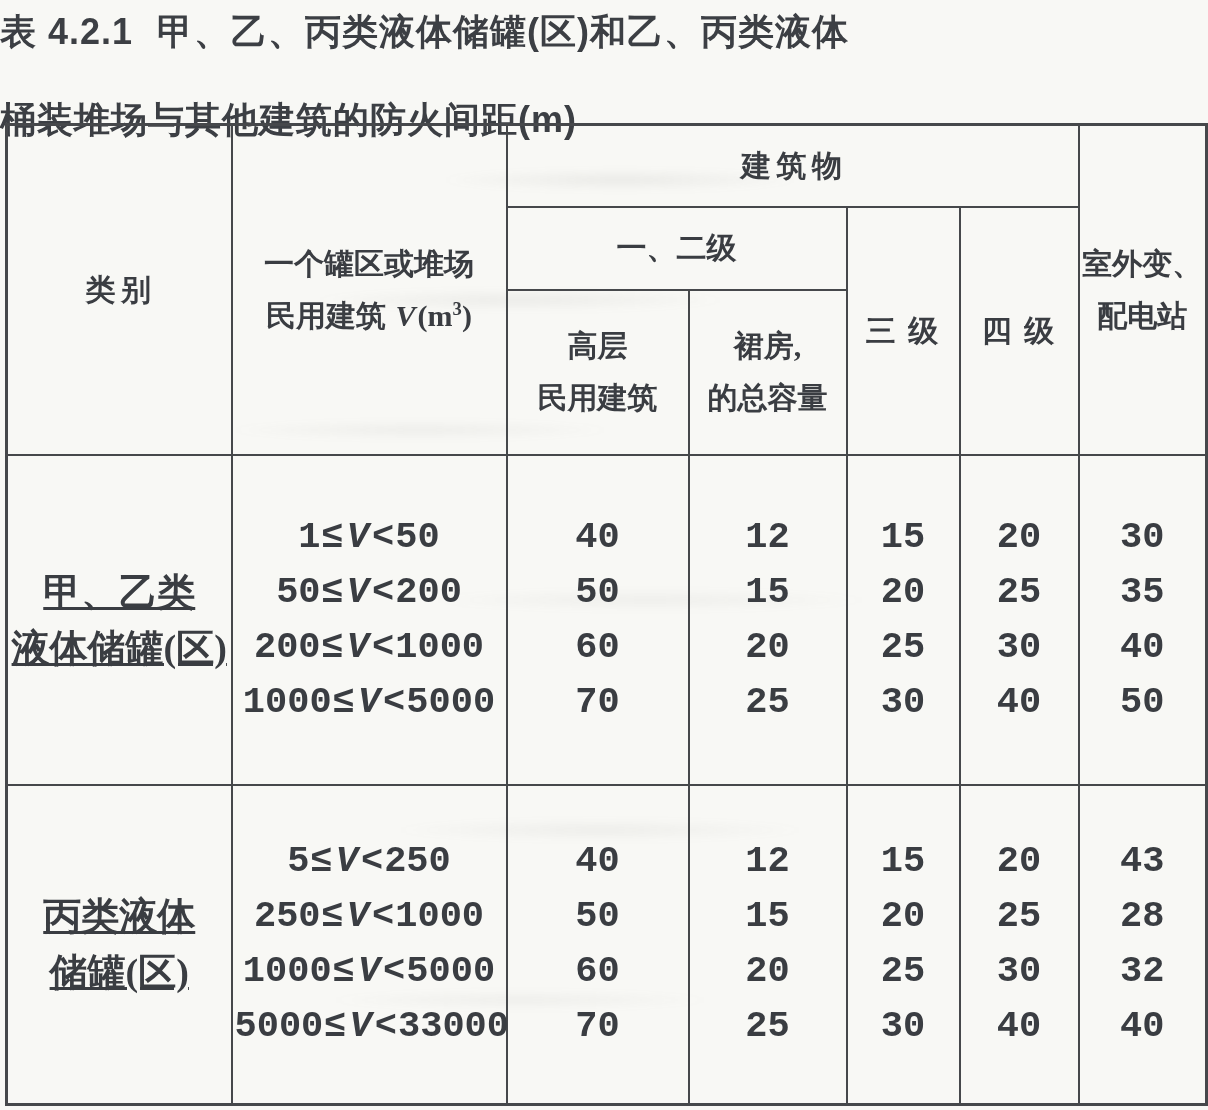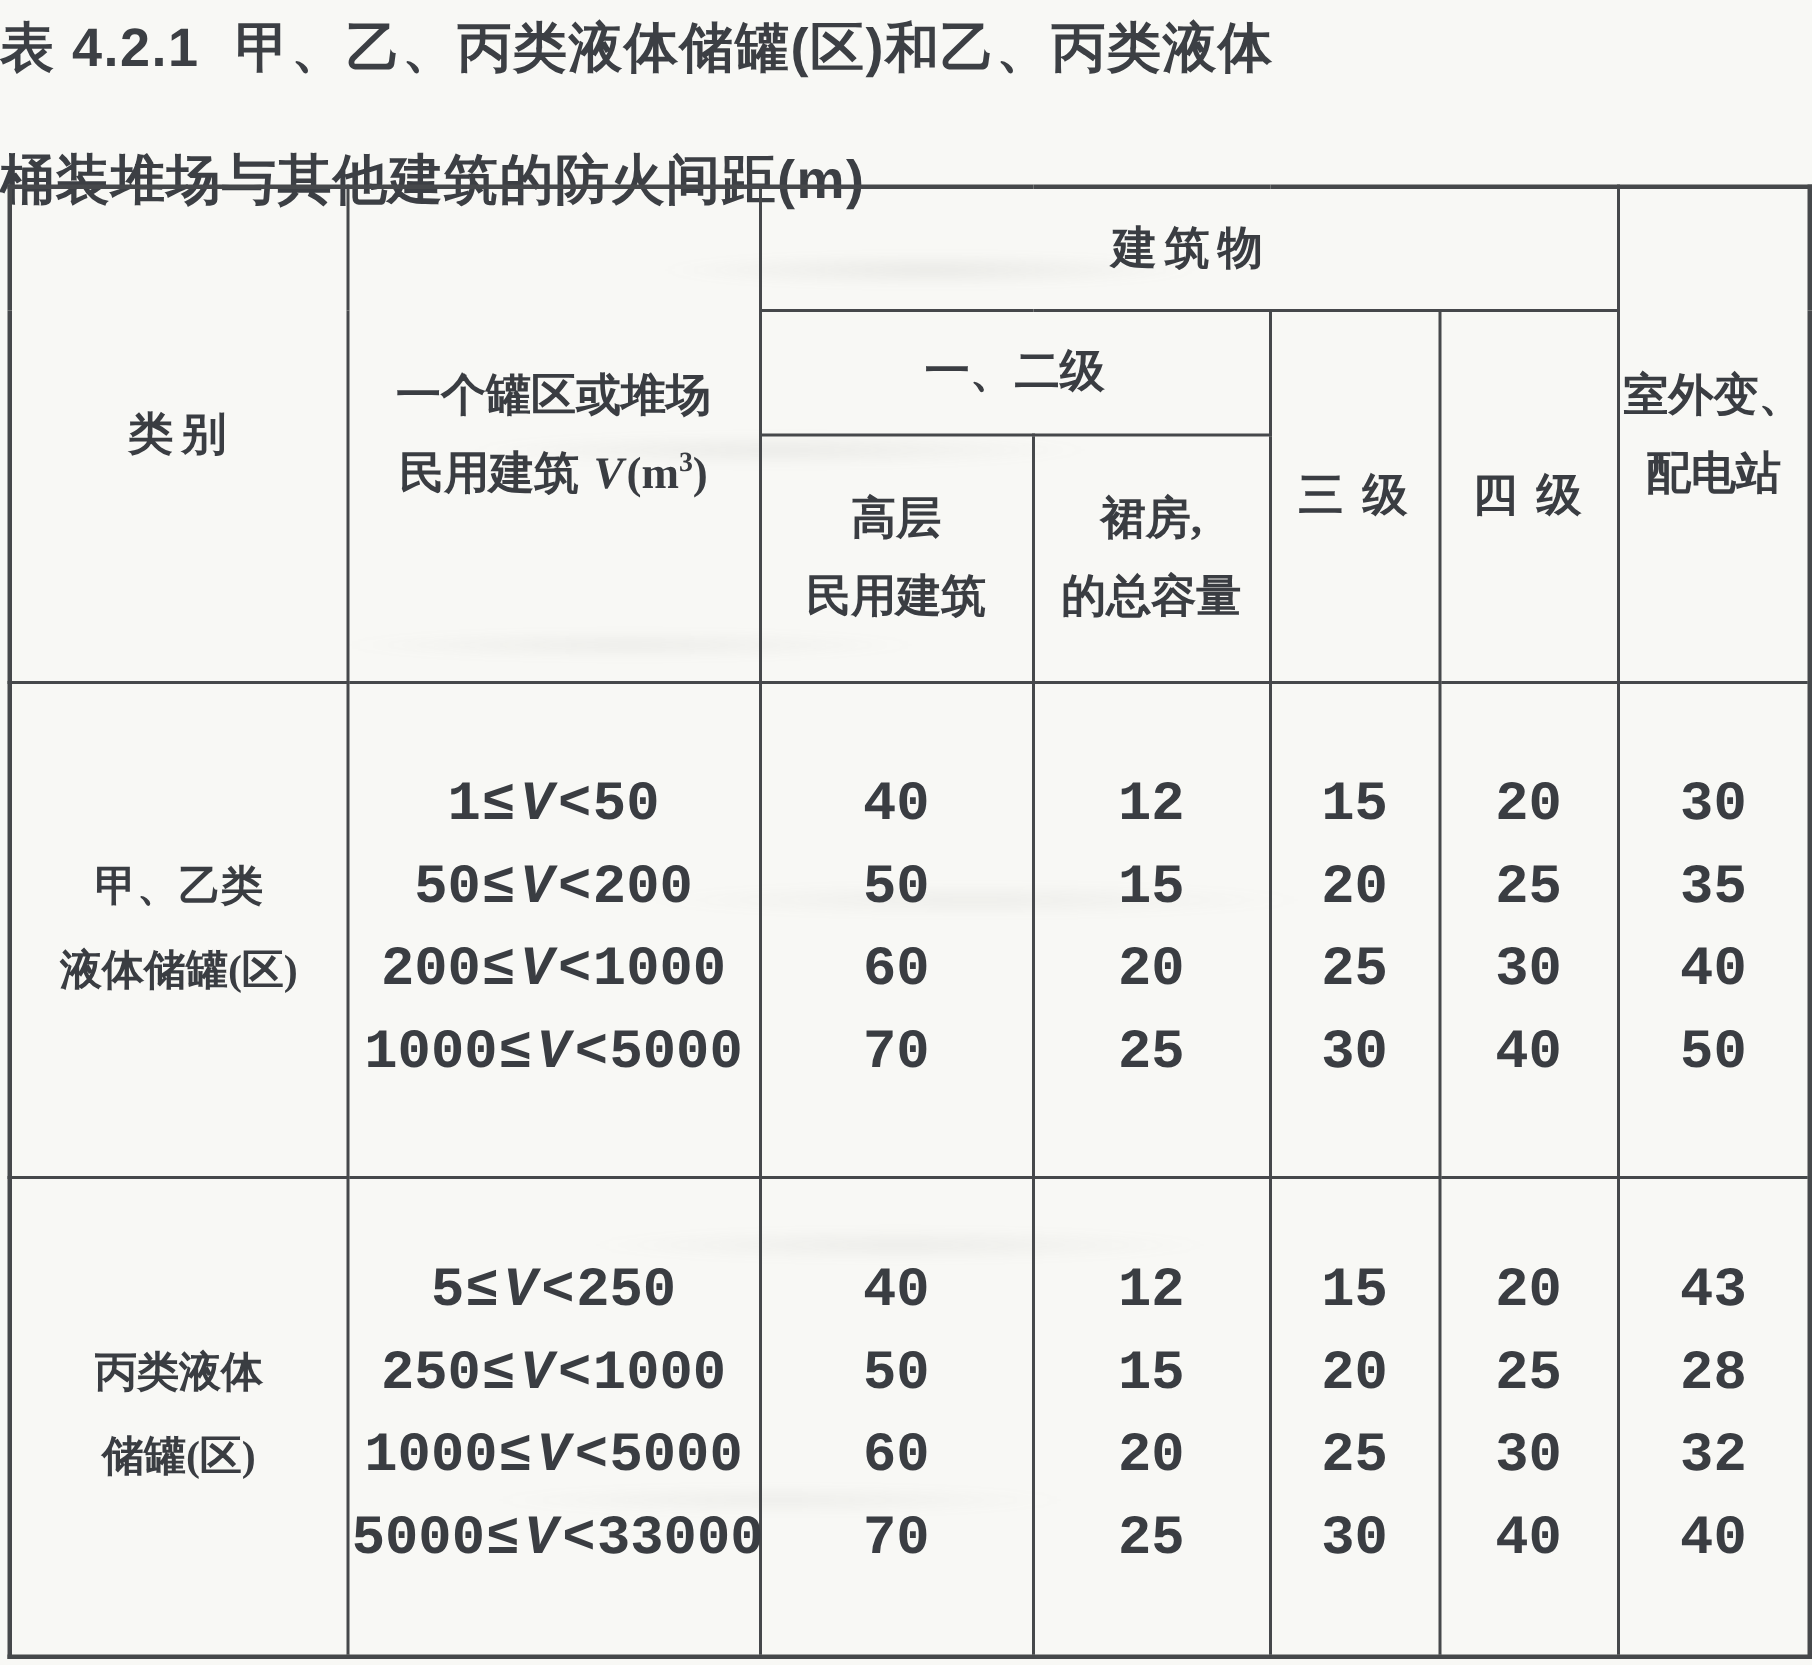--- a/index.html
+++ b/index.html
@@ -63,21 +63,21 @@
     font-weight: 700;
     line-height: 55px;
     font-family: Liberation Mono, monospace;
   }
   .vol .v, .v {
     font-style: italic;
     font-weight: 700;
     padding: 0 2px;
   }
   .vol .op { padding: 0 1px; }
-  .cat { font-size: 28px; line-height: 56px; font-weight: 600; }
+  .cat { font-size: 38px; line-height: 56px; font-weight: 600; text-decoration: underline; }
   sup { font-size: 0.62em; vertical-align: super; line-height: 0; }
 </style>
 </head>
 <body>
 
 <div class="smudges"></div>
 
 <div class="title">
   <div class="t-line1"><span class="t-prefix">表 4.2.1</span><span>甲、乙、丙类液体储罐(区)和乙、丙类液体</span></div>
   <div class="t-line2">桶装堆场与其他建筑的防火间距(m)</div>

